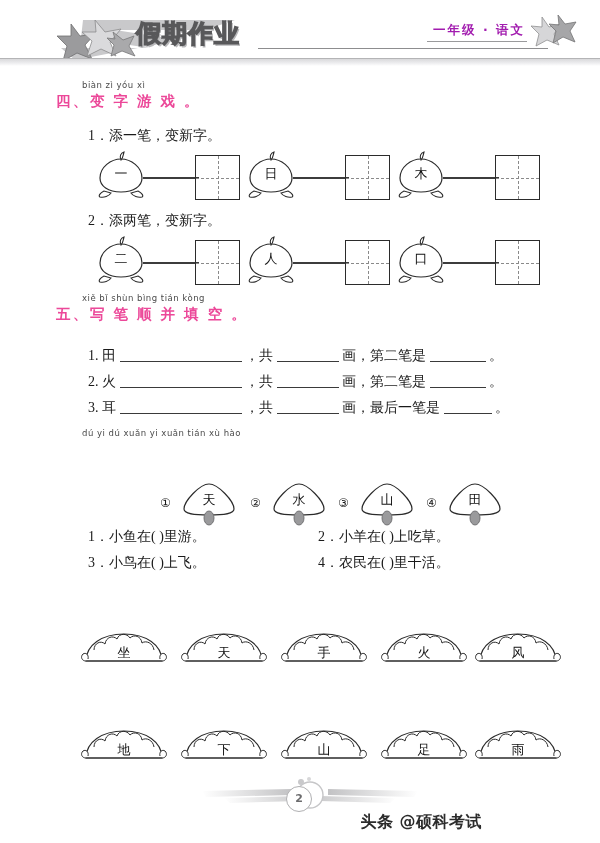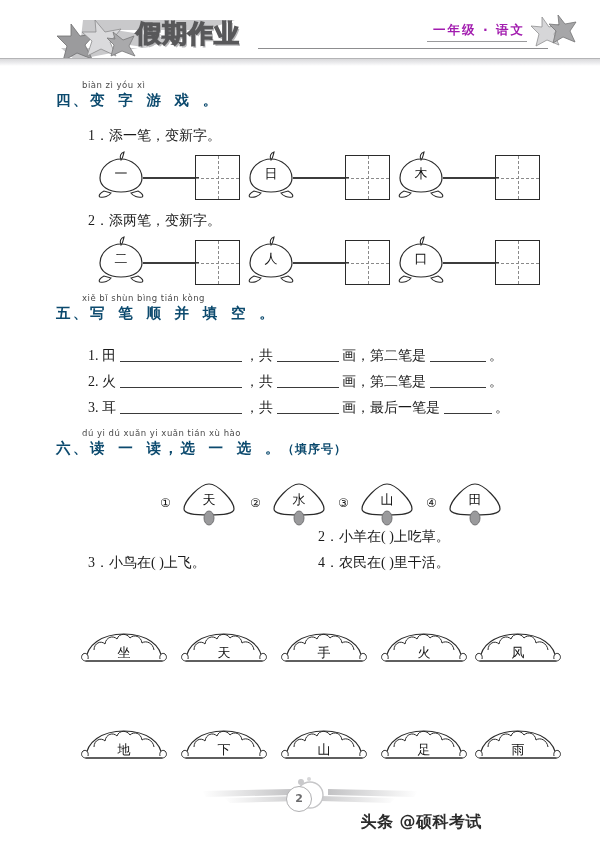--- a/index.html
+++ b/index.html
@@ -81,24 +81,24 @@
   .sec-pinyin {
     font-family: "DejaVu Sans", sans-serif;
     font-size: 8.5px;
     color: #4a4a4a;
     letter-spacing: 0.5px;
     white-space: nowrap;
     height: 12px;
     padding-left: 26px;
   }
   .sec-title {
-    font-family: Liberation Mono, monospace;
+    font-family: Liberation Sans, sans-serif;
     font-size: 14.5px;
     font-weight: bold;
-    color: #0c4a6e;
+    color: #ec4899;
     letter-spacing: 2.5px;
     white-space: nowrap;
     line-height: 18px;
   }
   .sec-title .note {
     font-size: 12px;
     letter-spacing: 1px;
   }
 
   
@@ -359,23 +359,20 @@
     <span class="blank" style="width:122px;"></span>
     <span>，共</span>
     <span class="blank" style="width:62px;"></span>
     <span>画，最后一笔是</span>
     <span class="blank" style="width:48px;"></span>
     <span>。</span>
   </div>
 
   <div class="sec" style="top:428px;">
     <div class="sec-pinyin">dú yi dú  xuǎn yi xuǎn      tián xù hào</div>
-    <div class="sec-title">
-      <span>六、读 一 读，选 一 选 。</span><span class="note">（填序号）</span>
-    </div>
   </div>
 
   <div style="position:absolute; left:0; top:479px; width:600px; height:48px;">
     <div class="mush-unit" style="left:160px;">
       <div class="mush-idx">①</div>
       <svg width="58" height="44" viewBox="0 0 58 44" style="position:absolute; left:20px; top:2px;">
         <path d="M29 3 C20 3 4 20 4 28 C4 33 14 34 29 34 C44 34 54 33 54 28 C54 20 38 3 29 3 Z" fill="#fff" stroke="#2b2b2b" stroke-width="1.2"></path>
         <ellipse cx="29" cy="37" rx="5" ry="7" fill="#9a9a9c" stroke="#6a6a6c" stroke-width="0.9"></ellipse>
       </svg>
       <div class="mush-char">天</div>
@@ -399,20 +396,21 @@
     <div class="mush-unit" style="left:426px;">
       <div class="mush-idx">④</div>
       <svg width="58" height="44" viewBox="0 0 58 44" style="position:absolute; left:20px; top:2px;">
         <path d="M29 3 C20 3 4 20 4 28 C4 33 14 34 29 34 C44 34 54 33 54 28 C54 20 38 3 29 3 Z" fill="#fff" stroke="#2b2b2b" stroke-width="1.2"></path>
         <ellipse cx="29" cy="37" rx="5" ry="7" fill="#9a9a9c" stroke="#6a6a6c" stroke-width="0.9"></ellipse>
       </svg>
       <div class="mush-char">田</div>
     </div>
   </div>
 
+  <div class="sub" style="left:88px; top:528px;">1．小鱼在(      )里游。</div>
   <div class="sub" style="left:318px; top:528px;">2．小羊在(      )上吃草。</div>
   <div class="sub" style="left:88px; top:554px;">3．小鸟在(      )上飞。</div>
   <div class="sub" style="left:318px; top:554px;">4．农民在(      )里干活。</div>
 
   <div class="sec" style="top:588px;">
   </div>
 
   <div style="position:absolute; left:0; top:628px; width:600px; height:44px;">
     <div class="dump-unit" style="left:78px;">
       <svg width="92" height="42" viewBox="0 0 92 42">

